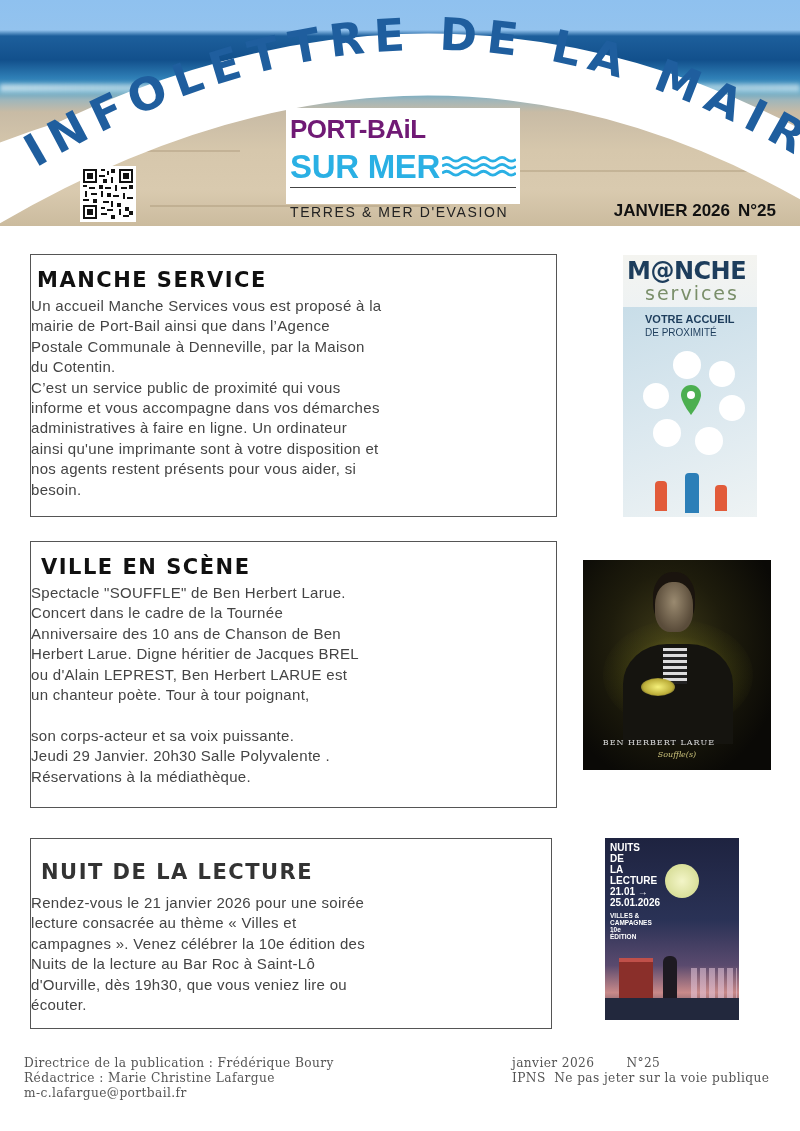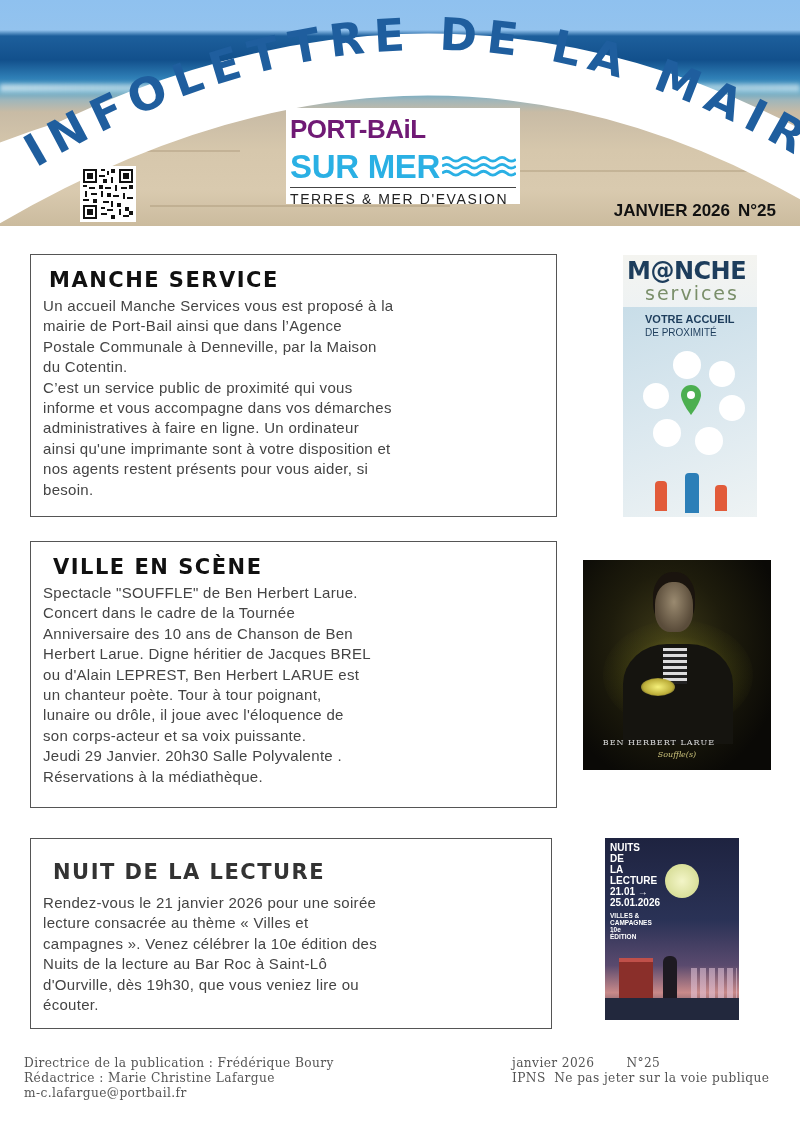--- a/index.html
+++ b/index.html
@@ -11,27 +11,27 @@
     background: linear-gradient(180deg, #8fc1ef 0px, #93c3ee 30px, #1d5f9c 36px, #12508c 60px, #2f7fb6 78px, #5aa7c9 90px, #9fb6bb 100px, #c8bba5 112px, #d6c7ac 150px, #d9caaf 190px, #cbbb9e 226px); }
   .banner .sea-foam { position: absolute; left: 0; top: 84px; width: 800px; height: 8px;
     background: linear-gradient(90deg, rgba(230,240,245,0.7), rgba(180,210,220,0.4), rgba(230,240,245,0.6)); filter: blur(2px); }
   .banner .sand-streak { position: absolute; height: 2px; background: rgba(160,140,110,0.35); }
   .banner svg.arc { position: absolute; left: 0; top: 0; }
   .logo-box { position: absolute; left: 286px; top: 108px; width: 234px; height: 96px; background: #fff; padding: 2px 4px; }
   .logo-line1 { font-family: Liberation Sans, sans-serif; font-weight: 700; font-size: 26px; line-height: 38px; color: #701a75; letter-spacing: -0.5px; white-space: nowrap; }
   .logo-line2 { display: flex; align-items: center; margin-top: 2px; }
   .logo-sur { font-weight: 700; font-size: 33px; line-height: 33px; color: #2ab0e4; white-space: nowrap; letter-spacing: -0.3px; }
   .logo-waves { margin-left: 2px; }
-  .logo-tag { border-top: 1.5px solid #444; margin-top: 4px; padding-top: 3px; font-size: 14px; letter-spacing: 1.6px; color: #222; white-space: nowrap; }
+  .logo-tag { border-top: 1.5px solid #444; margin-top: 4px; padding-top: 16px; font-size: 14px; letter-spacing: 1.6px; color: #222; white-space: nowrap; }
   .qr { position: absolute; left: 80px; top: 166px; width: 56px; height: 56px; background: #fff; padding: 3px; }
   .issue-date { position: absolute; right: 24px; top: 201px; font-weight: 700; font-size: 17px; color: #111; white-space: nowrap; }
   .issue-date span + span { margin-left: 8px; }
 
   
-  .article { position: absolute; border: 1.5px solid #555; background: #fff; padding: 12px 12px 10px 12px; }
+  .article { position: absolute; border: 1.5px solid #555; background: #fff; padding: 12px 12px 10px 0; }
   .article h2 { font-family: "DejaVu Sans", sans-serif; font-weight: 700; font-size: 21px; letter-spacing: 1.5px; color: #111; margin: 0 0 3px 6px; line-height: 26px; }
   .article p { font-family: "Liberation Sans", sans-serif; font-size: 15px; line-height: 20.4px; color: #444; letter-spacing: 0.3px; }
   .article.lecture h2 { color: #333; }
 
   #art-manche { left: 30px; top: 254px; width: 527px; height: 263px; }
   #art-ville { left: 30px; top: 541px; width: 527px; height: 267px; }
   #art-lecture { left: 30px; top: 838px; width: 522px; height: 191px; }
   #art-ville p, #art-lecture p { margin-left: 0; }
 
   
@@ -178,21 +178,21 @@
 
 <section class="article" id="art-ville">
   <h2 style="margin-left:10px;">VILLE EN SCÈNE</h2>
   <p>
     <span>Spectacle "SOUFFLE" de Ben Herbert Larue.</span><br>
     <span>Concert dans le cadre de la Tournée</span><br>
     <span>Anniversaire des 10 ans de Chanson de Ben</span><br>
     <span>Herbert Larue. Digne héritier de Jacques BREL</span><br>
     <span>ou d'Alain LEPREST, Ben Herbert LARUE est</span><br>
     <span>un chanteur poète. Tour à tour poignant,</span><br>
-    <span>lunaire ou drôle, il joue avec l'éloquence de</span><br>
+    <br>
     <span>son corps-acteur et sa voix puissante.</span><br>
     <span>Jeudi 29 Janvier. 20h30 Salle Polyvalente .</span><br>
     <span>Réservations à la médiathèque.</span>
   </p>
 </section>
 
 <div class="img-ville">
   <div style="position:absolute; left:20px; top:60px; width:150px; height:110px; border-radius:50%; background:radial-gradient(ellipse, rgba(170,170,40,0.55) 0%, rgba(90,90,20,0.25) 50%, rgba(0,0,0,0) 75%);"></div>
   <div style="position:absolute; left:72px; top:22px; width:38px; height:50px; border-radius:45% 45% 40% 40%; background:radial-gradient(ellipse at 50% 40%, #9a8a70 0%, #5a4c3a 70%); box-shadow: 0 -8px 0 2px #1a140e;"></div>
   <div style="position:absolute; left:40px; top:84px; width:110px; height:100px; border-radius:40% 40% 0 0; background:#15140f;"></div>

